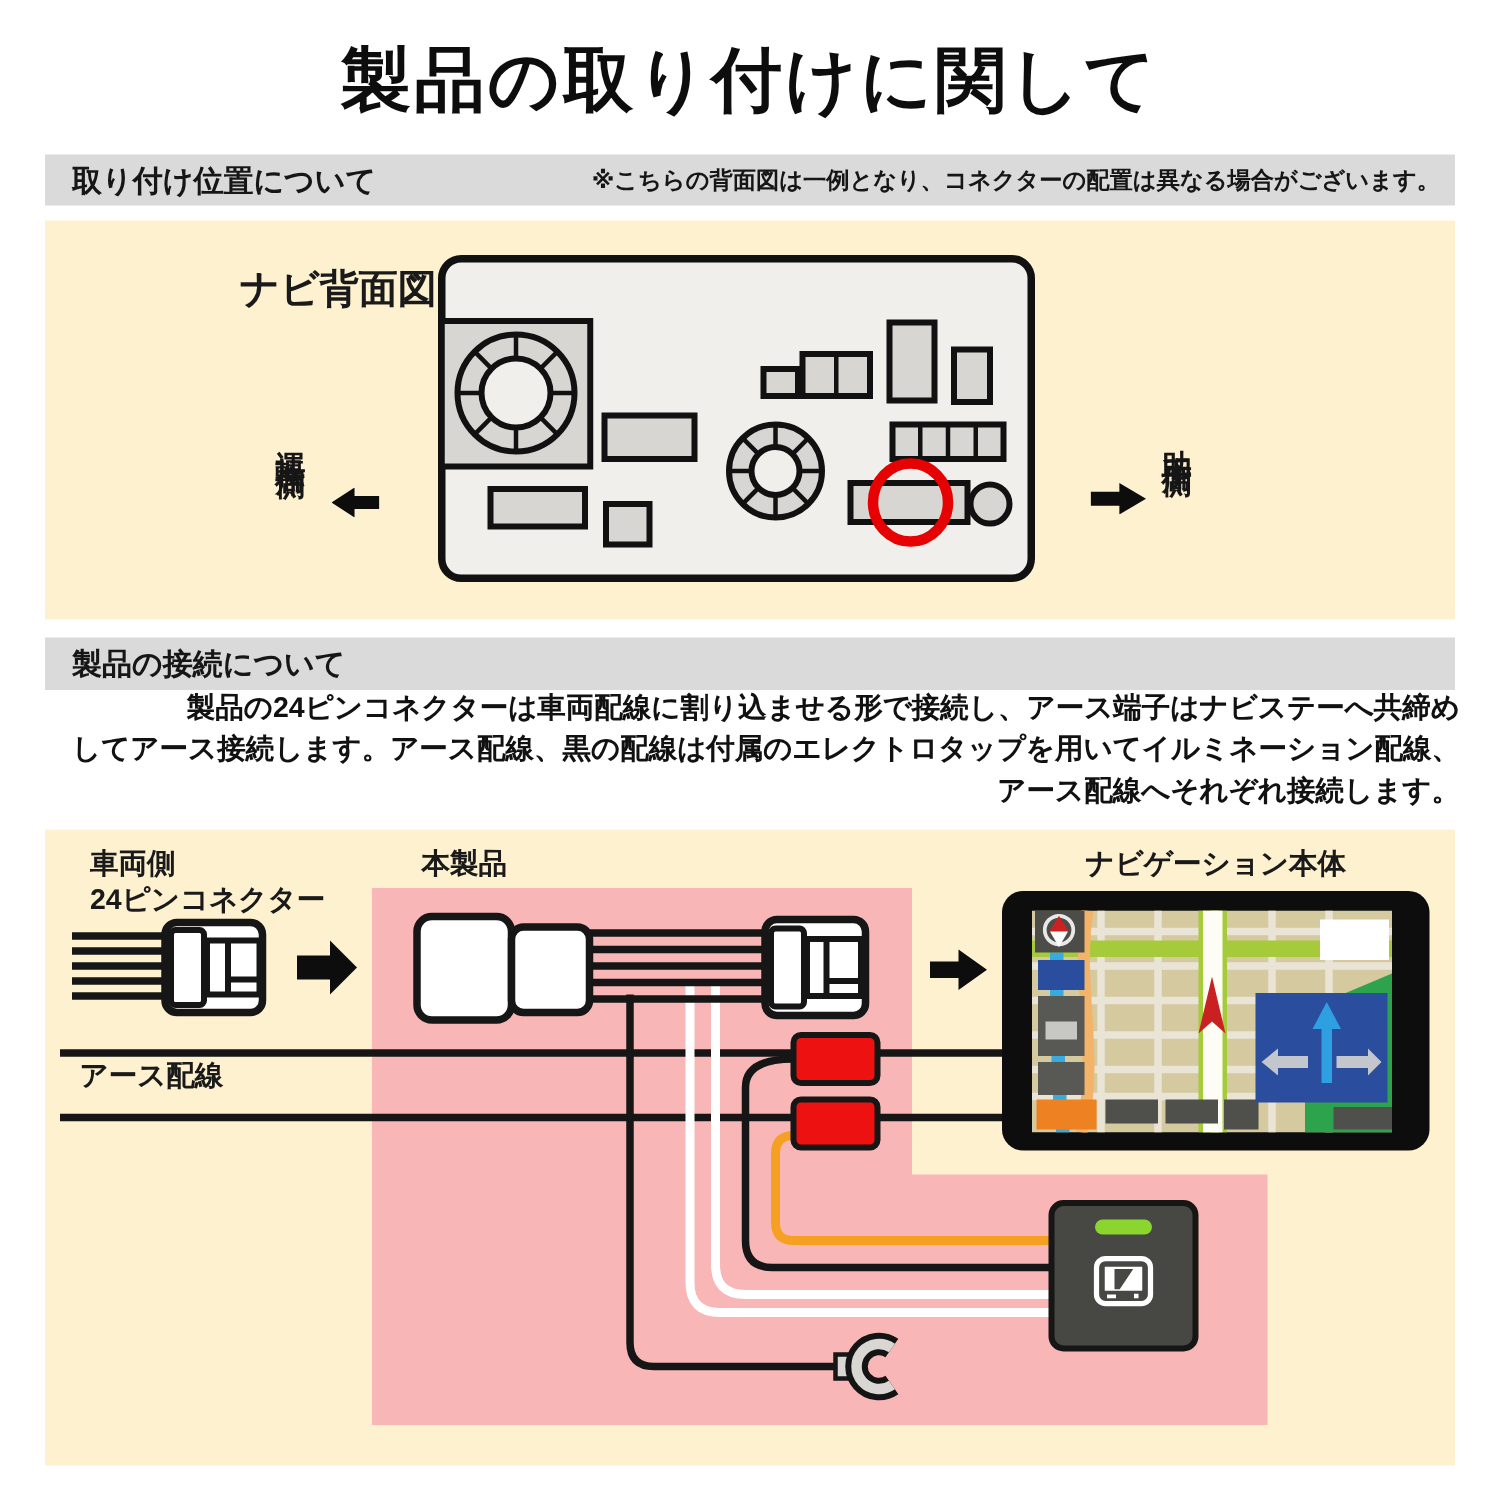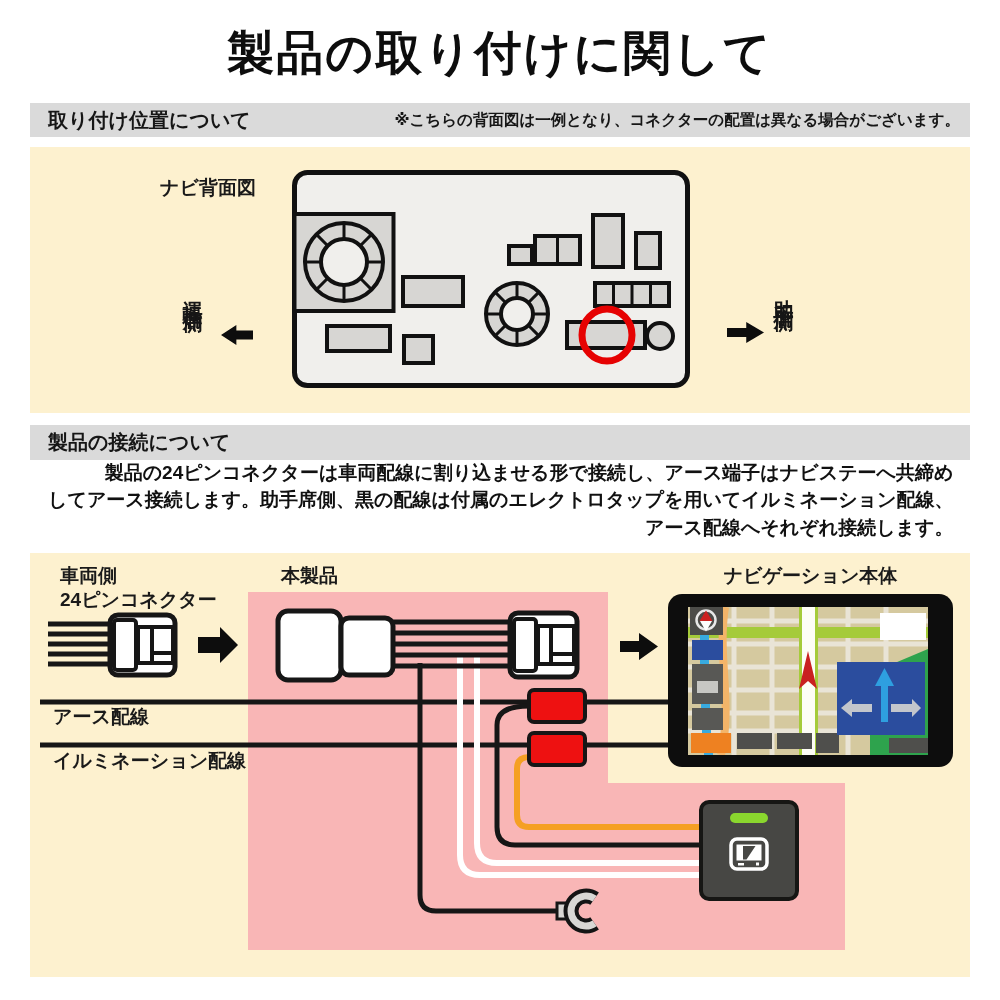--- a/index.html
+++ b/index.html
@@ -85,33 +85,33 @@
           <line x1="11.3" y1="11.3" x2="21.9" y2="21.9"></line>
         <line x1="0" y1="16" x2="0" y2="31"></line>
           <line x1="-11.3" y1="11.3" x2="-21.9" y2="21.9"></line>
         <line x1="-16" y1="0" x2="-31" y2="0"></line>
           <line x1="-11.3" y1="-11.3" x2="-21.9" y2="-21.9"></line>
       </g>
     </g>
     <ellipse cx="315" cy="165" rx="25" ry="26" fill="none" stroke="#e60202" stroke-width="7"></ellipse>
   </svg>
 
-  <div class="abs lbl" style="left:160px;top:175px;font-size:19px;">ナビ背面図</div>
+  <div class="abs lbl" style="left:160px;top:175px;font-size:26px;">ナビ背面図</div>
   <div class="abs vtext" style="left:183px;top:285px;">運転席側</div>
   <div class="abs arrow-l" style="left:221px;top:325px;width:32px;height:20px;"></div>
   <div class="abs vtext" style="left:774px;top:284px;">助手席側</div>
   <div class="abs arrow-r" style="left:727px;top:322px;width:37px;height:21px;"></div>
 
   <div class="abs graybar" style="top:425px;height:35px;">
     <span class="bar-title">製品の接続について</span>
   </div>
 
   <div class="abs desc">
     <div>製品の24ピンコネクターは車両配線に割り込ませる形で接続し、アース端子はナビステーへ共締め</div>
-    <div>してアース接続します。助手席側、黒の配線は付属のエレクトロタップを用いてイルミネーション配線、</div>
+    <div>してアース接続します。アース配線、黒の配線は付属のエレクトロタップを用いてイルミネーション配線、</div>
     <div>アース配線へそれぞれ接続します。</div>
   </div>
 
   <div class="abs cream" style="top:553px;height:424px;"></div>
   <div class="abs pink" style="left:248px;top:592px;width:360px;height:358px;"></div>
   <div class="abs pink" style="left:608px;top:783px;width:237px;height:167px;"></div>
 
   <svg class="abs" style="left:30px;top:553px;" width="940" height="424" viewBox="0 0 940 424">
 
     <line x1="10" y1="149" x2="642" y2="149" stroke="#161616" stroke-width="5"></line>
@@ -236,15 +236,14 @@
       <rect x="10" y="26" width="6" height="2.5" fill="#fff"></rect>
       <rect x="28" y="25.5" width="3" height="3" fill="#fff"></rect>
     </svg>
   </div>
 
   <div class="abs lbl" style="left:60px;top:563px;">車両側</div>
   <div class="abs lbl" style="left:60px;top:587px;">24ピンコネクター</div>
   <div class="abs lbl" style="left:281px;top:563px;">本製品</div>
   <div class="abs lbl caption-center" style="left:668px;top:563px;width:285px;">ナビゲーション本体</div>
   <div class="abs lbl" style="left:53px;top:704px;">アース配線</div>
-  <div class="abs lbl" style="left:53px;top:748px;">イルミネーション配線</div>
 
 </div>
 
 </body></html>

